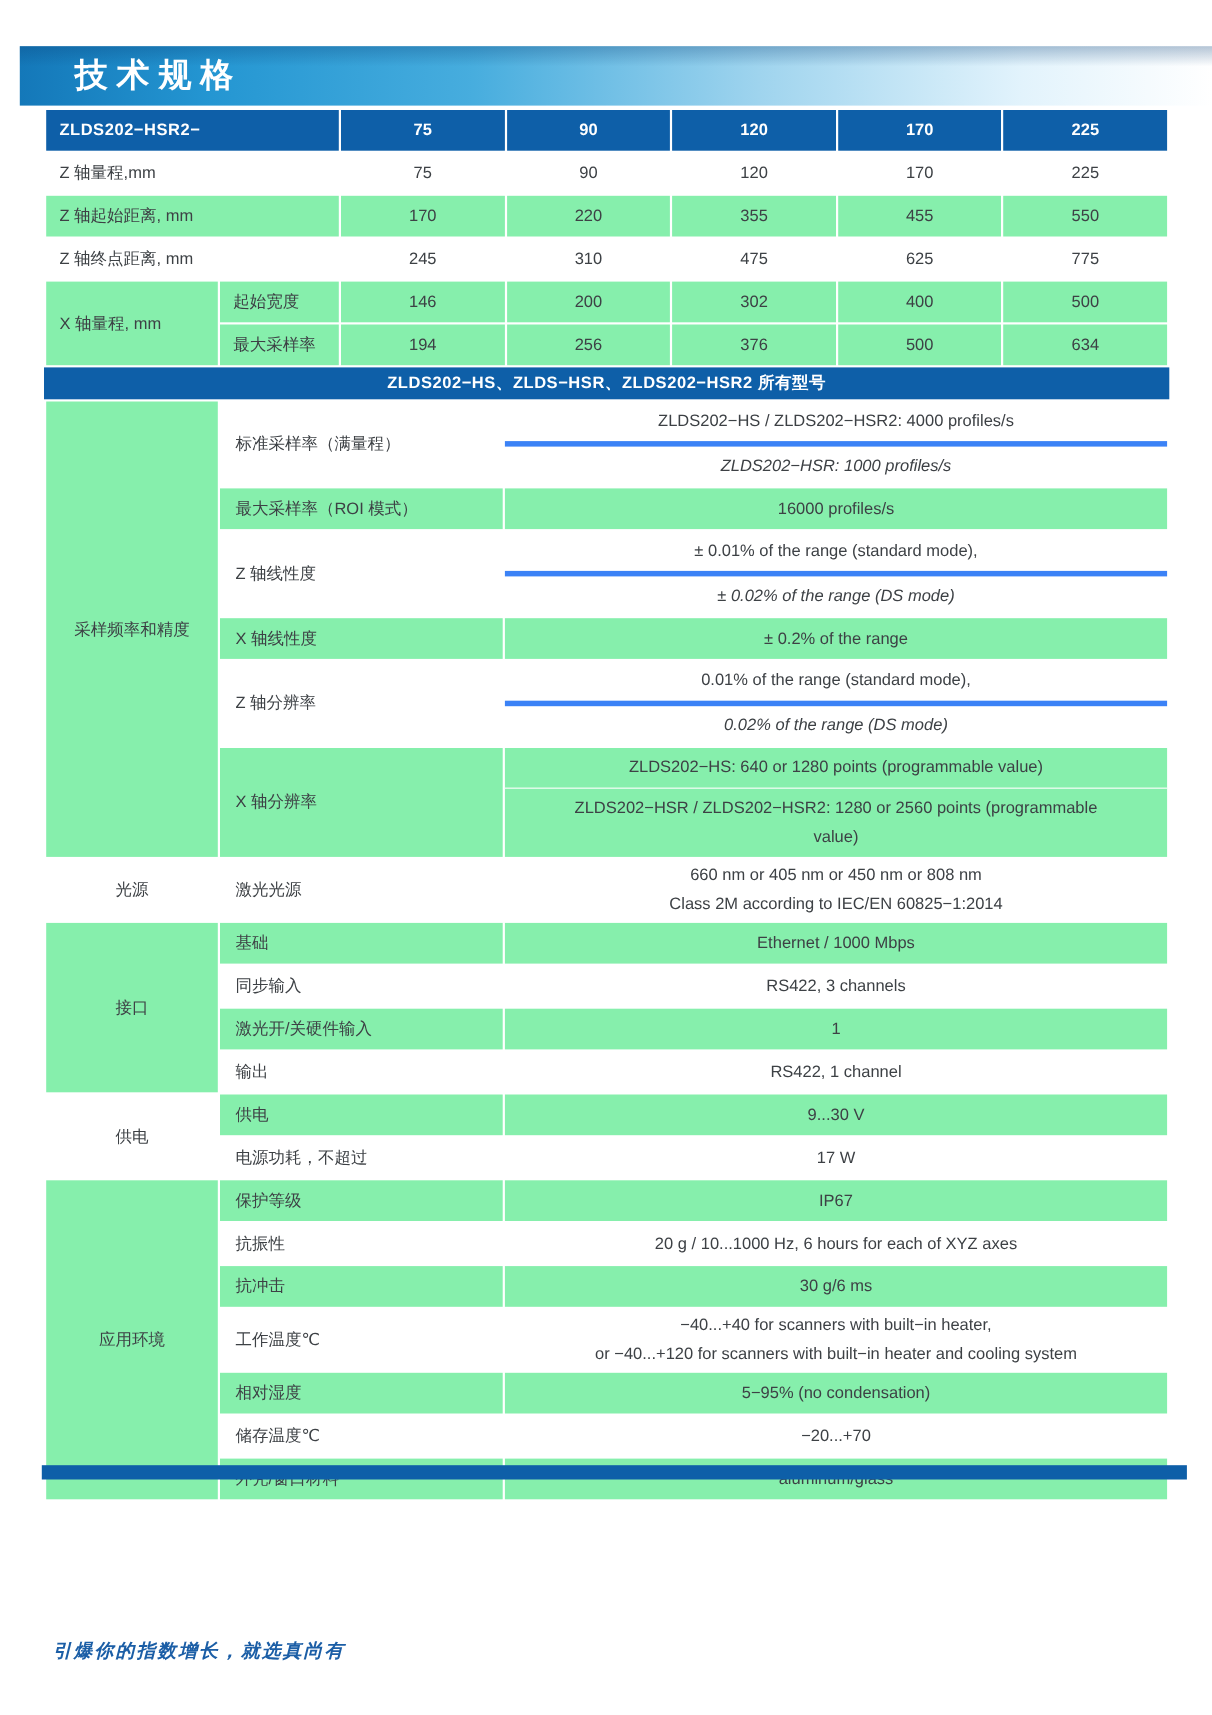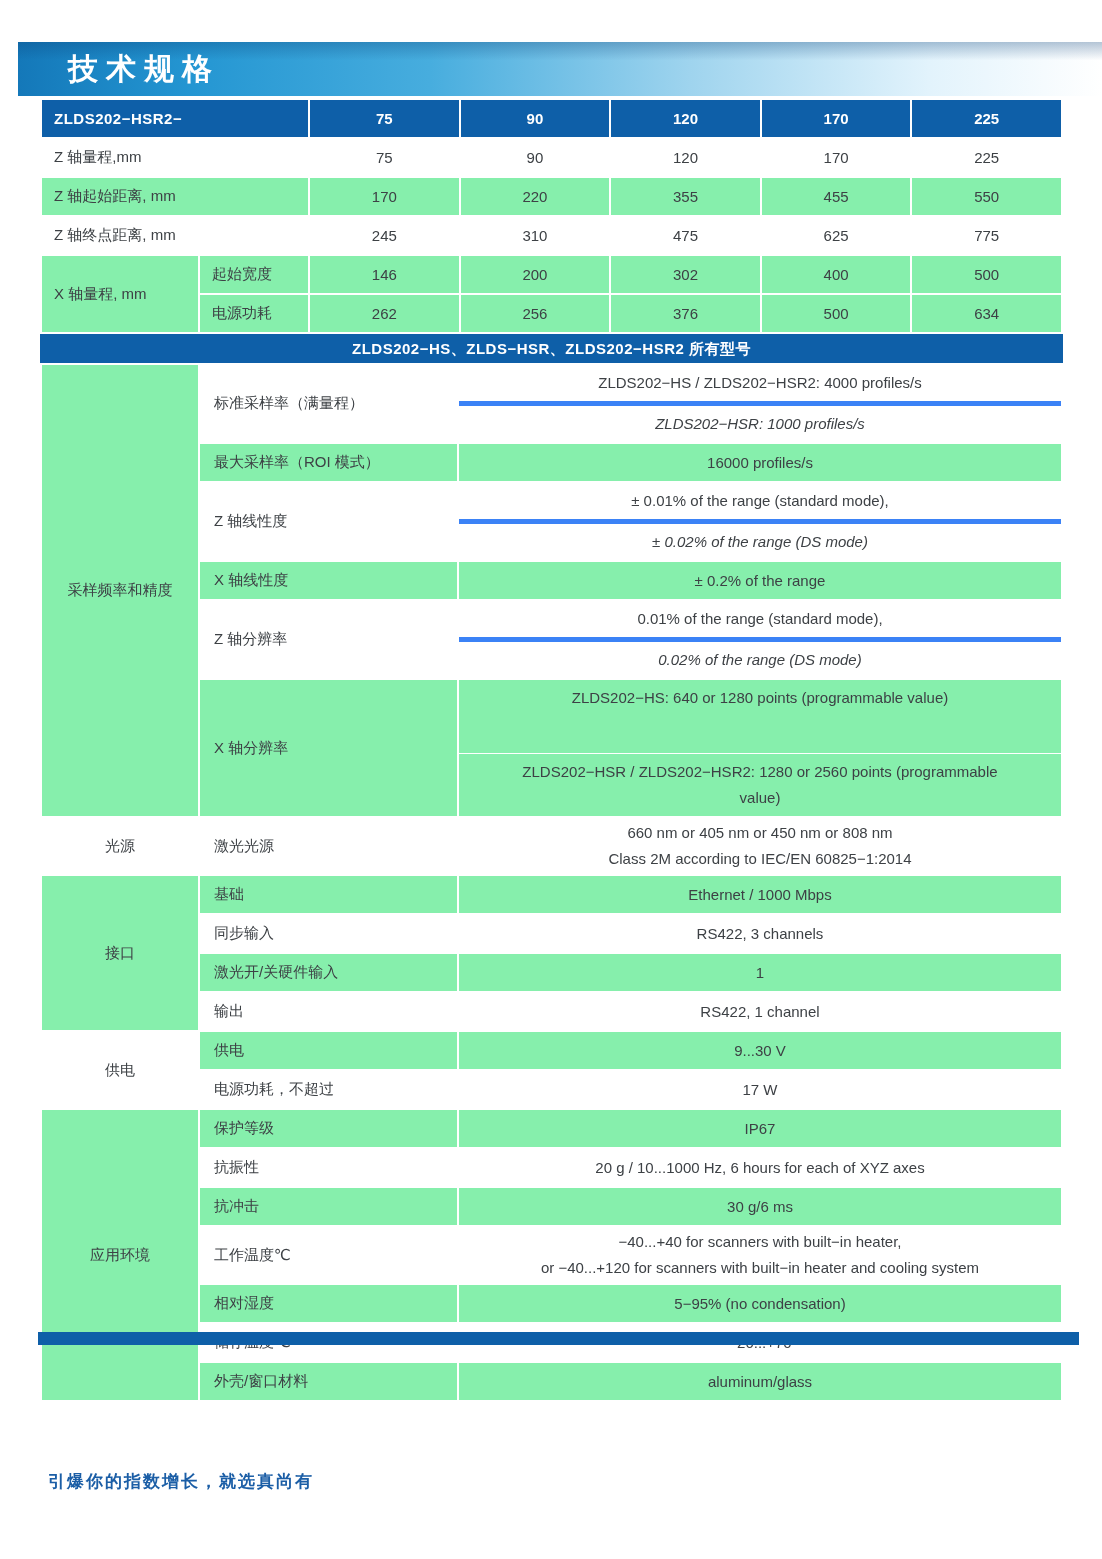--- a/index.html
+++ b/index.html
@@ -39,33 +39,33 @@
     height:29px; margin:0; background:#0e5fa8; color:#ffffff;
     font-weight:bold; font-size:15px; text-align:center; line-height:29px;
     letter-spacing:0.5px;
   }
 
   .grp  { text-align:center; padding:0 6px; }
   .lbl2 { text-align:left; padding-left:14px; }
   .val  { text-align:center; padding:0; }
   .sub  { height:36px; line-height:36px; }
   .rw .sub + .sub { border-top:5px solid #3b82f6;font-style:italic; }
-  .rt .sub + .sub { border-top:1px solid #ffffff;margin-top:37px; }
+  .rt .sub + .sub { border-top:1px solid #ffffff; }
   .sub.wrap { height:auto; line-height:26px; padding:5px 60px; }
   .val2 { padding:2px 0; }
   .line { height:26px; line-height:26px; }
 
   
   .bottom-bar {
     position:absolute; left:38px; top:1332px; width:1041px; height:13px;
     background:#0e5fa8;
   }
   .footer {
     position:absolute; left:0; right:0; top:1470px; height:42px;
-    display:flex; align-items:flex-start;
+    display:flex; align-items:flex-end;font-style:italic;
   }
   .slogan {
     margin-left:48px; color:#1b5ea6; font-weight:bold; font-size:17px;
     letter-spacing:2px;
   }
   .footer-right { margin-left:auto; margin-right:52px; display:flex; align-items:center; }
   .website { color:#c81e25; font-size:16px; font-weight:bold; letter-spacing:0.3px; cursor:pointer; }
   .vdiv { width:2px; height:26px; background:#d9dcdf; margin:0 14px; }
   .phone { color:#9ba1a7; font-size:13px; }
 </style>
@@ -126,22 +126,22 @@
       <tr>
         <td class="tint lbl1 h1" rowspan="2">X 轴量程, mm</td>
         <td class="tint lbl1 h1">起始宽度</td>
         <td class="tint num h1">146</td>
         <td class="tint num h1">200</td>
         <td class="tint num h1">302</td>
         <td class="tint num h1">400</td>
         <td class="tint num h1">500</td>
       </tr>
       <tr>
-        <td class="tint lbl1 h1">电源功耗</td>
-        <td class="tint num h1">262</td>
+        <td class="tint lbl1 h1">最大采样率</td>
+        <td class="tint num h1">194</td>
         <td class="tint num h1">256</td>
         <td class="tint num h1">376</td>
         <td class="tint num h1">500</td>
         <td class="tint num h1">634</td>
       </tr>
     </tbody>
       </table>
 
     <div class="models-bar">ZLDS202−HS、ZLDS−HSR、ZLDS202−HSR2 所有型号</div>
 

